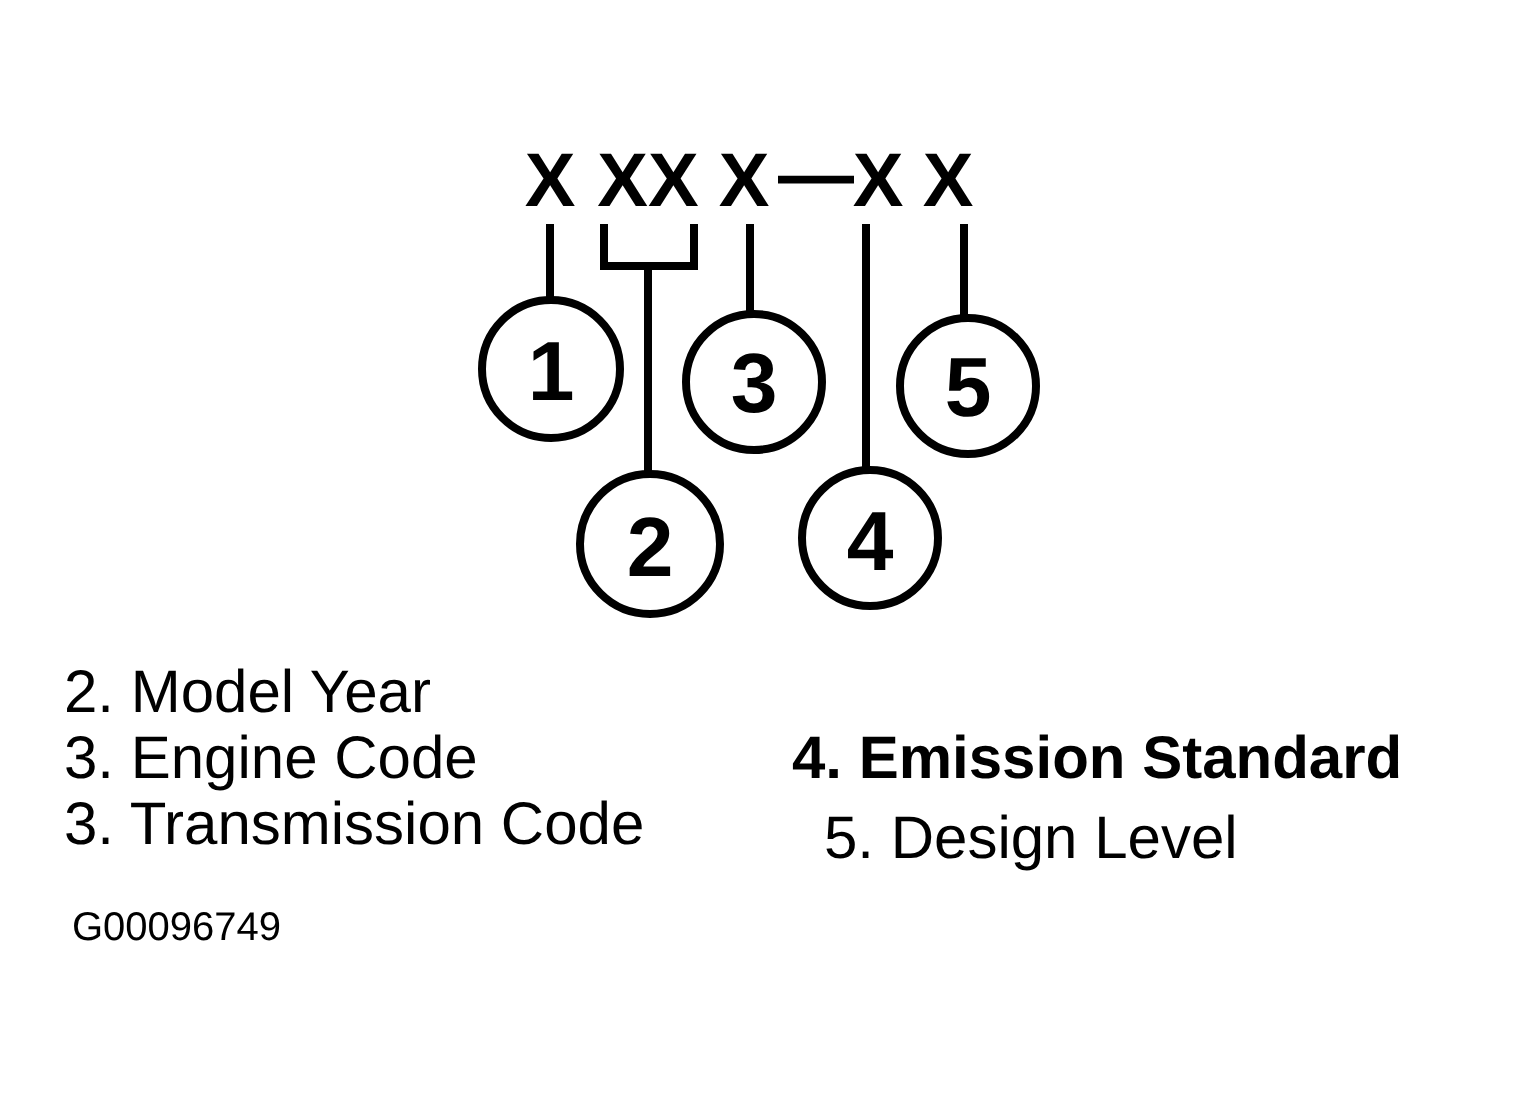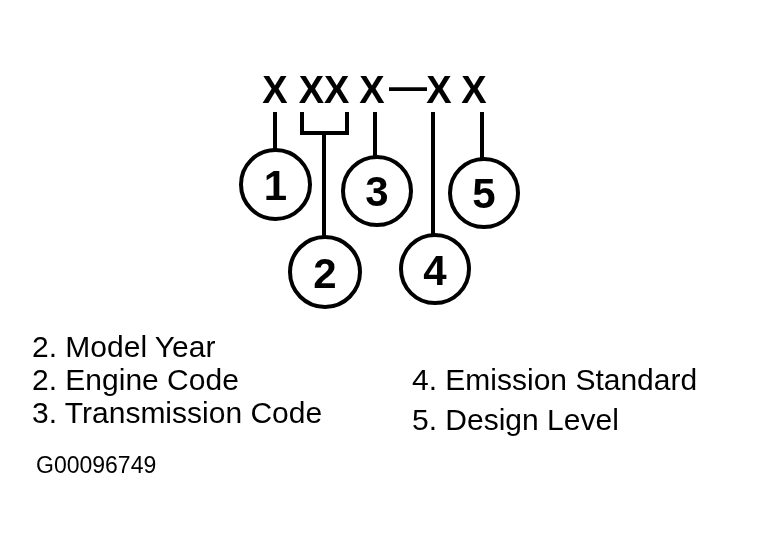--- a/index.html
+++ b/index.html
@@ -47,21 +47,21 @@
     position: absolute;
     font-size: 30px;
     line-height: 1;
     white-space: nowrap;
     color: #000000;
   }
   .figure-id {
     position: absolute;
     left: 36px;
     top: 454px;
-    font-size: 23px;
+    font-size: 20px;
     line-height: 1;
     white-space: nowrap;
     color: #000000;
   }
 </style>
 </head>
 <body>
 
 <div class="page">
 
@@ -100,21 +100,21 @@
       <text class="callout-num" text-anchor="middle" x="435" y="285">4</text>
     </g>
     <g>
       <circle class="callout-circle" cx="484" cy="193" r="34"></circle>
       <text class="callout-num" text-anchor="middle" x="484" y="208">5</text>
     </g>
   </svg>
 
   <div>
     <div class="legend-item" style="left:32px; top:332px;">2. Model Year</div>
-    <div class="legend-item" style="left:32px; top:365px;">2. Engine Code</div>
+    <div class="legend-item" style="left:32px; top:365px;">3. Engine Code</div>
     <div class="legend-item" style="left:32px; top:398px;text-align:right;">3. Transmission Code</div>
-    <div class="legend-item" style="left:412px; top:365px;">4. Emission Standard</div>
+    <div class="legend-item" style="left:396px; top:365px;font-weight:bold;">4. Emission Standard</div>
     <div class="legend-item" style="left:412px; top:405px;">5. Design Level</div>
   </div>
 
   <div class="figure-id">G00096749</div>
 
 </div>
 
 </body></html>

